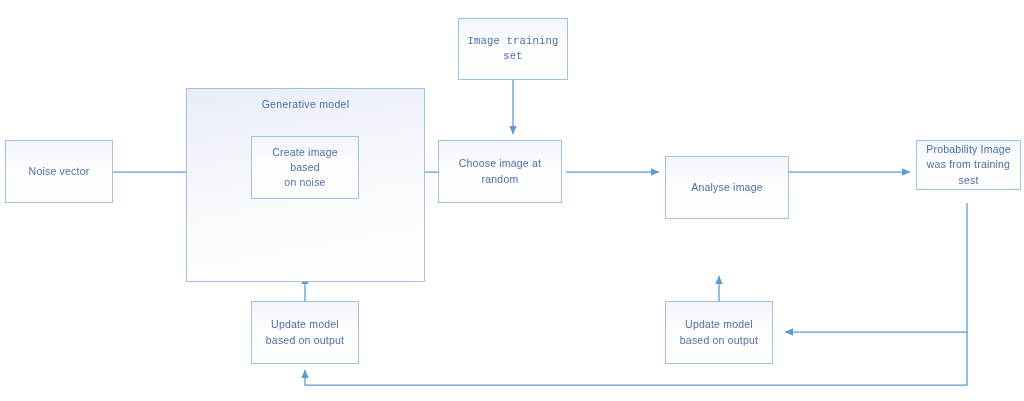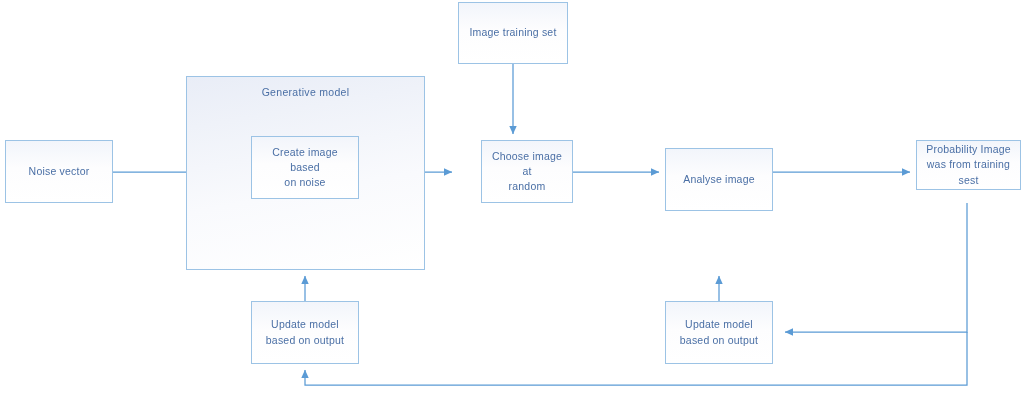--- a/index.html
+++ b/index.html
@@ -45,20 +45,21 @@
     display: block;
     padding: 0 6px;
     white-space: pre-line;
   }
   .container-node {
     position: absolute;
     box-sizing: border-box;
     border: 1px solid #9cc3e5;
     background-image: linear-gradient(170deg, #e9edf7 0%, #eff2f9 22%, #f9fafd 58%, #ffffff 100%);
     z-index: 1;
+    margin-top: 12px;
   }
   .container-node .container-title {
     position: absolute;
     top: 9px;
     left: 0;
     right: 0;
     text-align: center;
     color: #4a6fa5;
     font-size: 10.5px;
     letter-spacing: 0.3px;
@@ -108,30 +109,30 @@
 
   <div class="node" style="left:5px; top:140px; width:108px; height:63px;">
     <span class="label">Noise vector</span>
   </div>
 
   <div class="node" style="left:251px; top:136px; width:108px; height:63px;">
     <span class="label">Create image based
 on noise</span>
   </div>
 
-  <div class="node" style="left:458px; top:2px; width:110px; height:62px;">
+  <div class="node" style="left:458px; top:18px; width:110px; height:62px;font-family:Liberation Mono, monospace;">
     <span class="label">Image training set</span>
   </div>
 
-  <div class="node" style="left:481px; top:140px; width:92px; height:63px;">
+  <div class="node" style="left:438px; top:140px; width:124px; height:63px;">
     <span class="label">Choose image at
 random</span>
   </div>
 
-  <div class="node" style="left:665px; top:148px; width:108px; height:63px;text-align:right;">
+  <div class="node" style="left:665px; top:156px; width:124px; height:63px;text-align:right;">
     <span class="label">Analyse image</span>
   </div>
 
   <div class="node" style="left:916px; top:140px; width:105px; height:50px;">
     <span class="label">Probability Image
 was from training
 sest</span>
   </div>
 
   <div class="node" style="left:251px; top:301px; width:108px; height:63px;">

